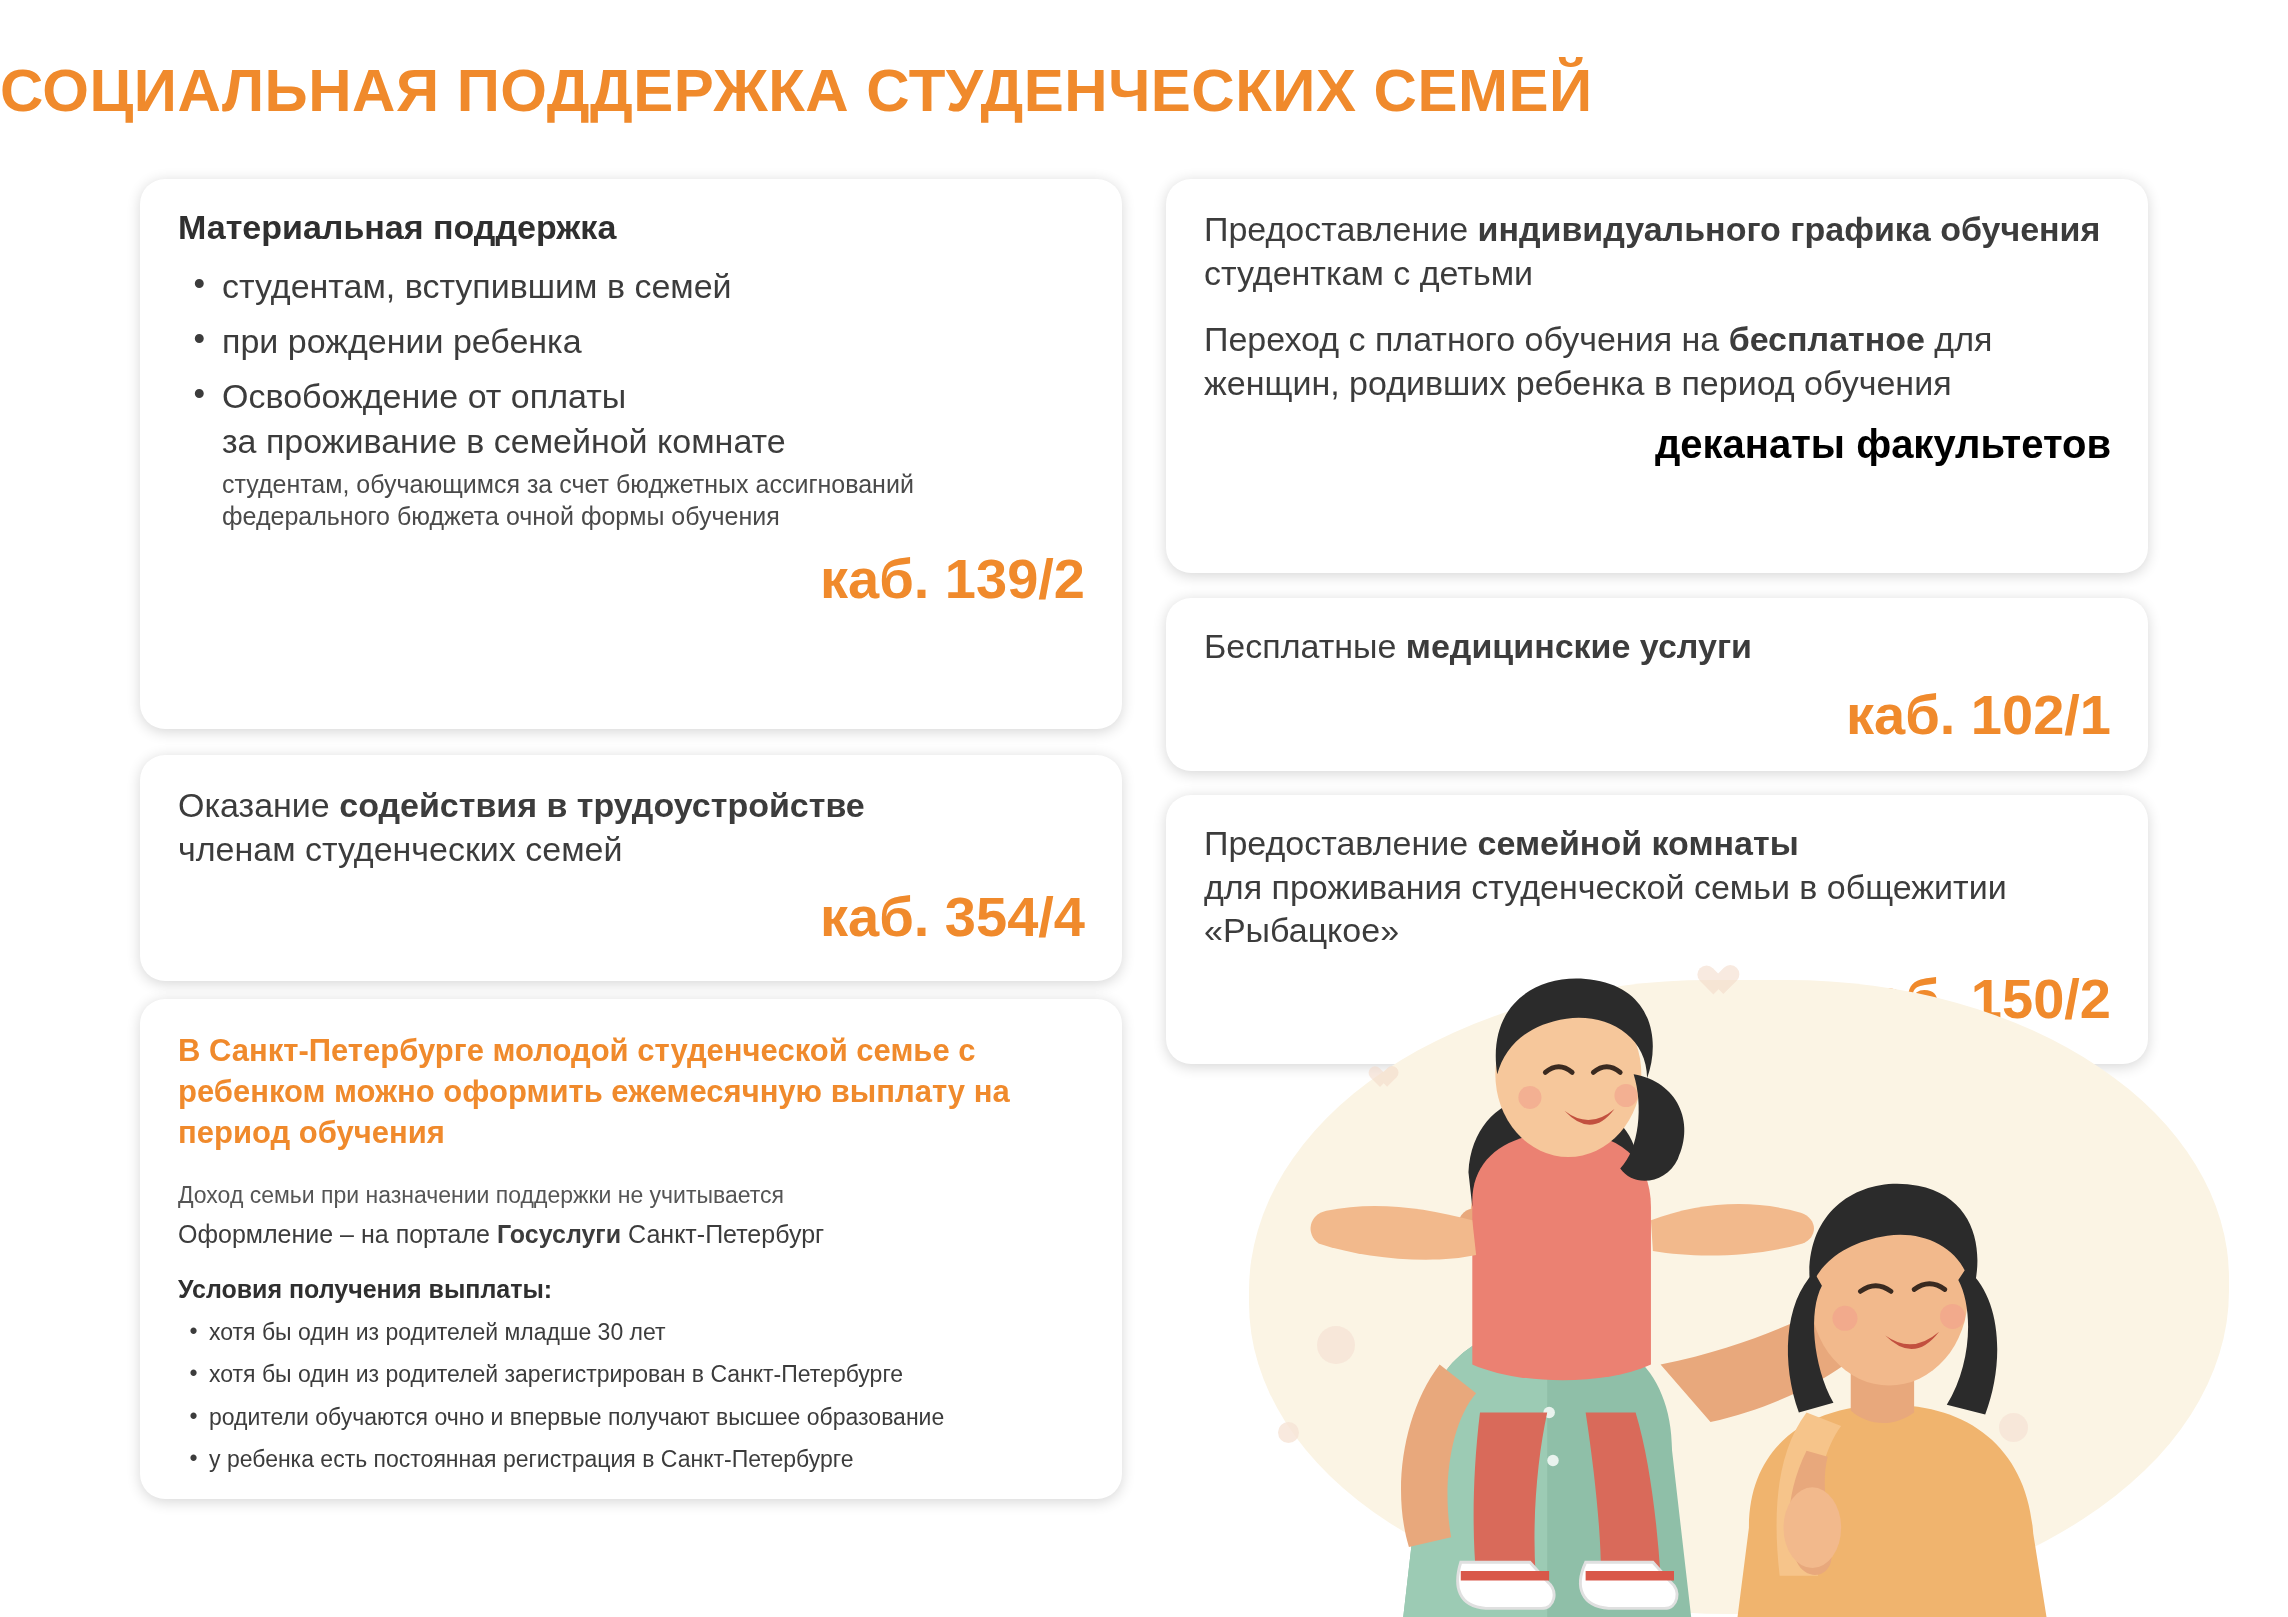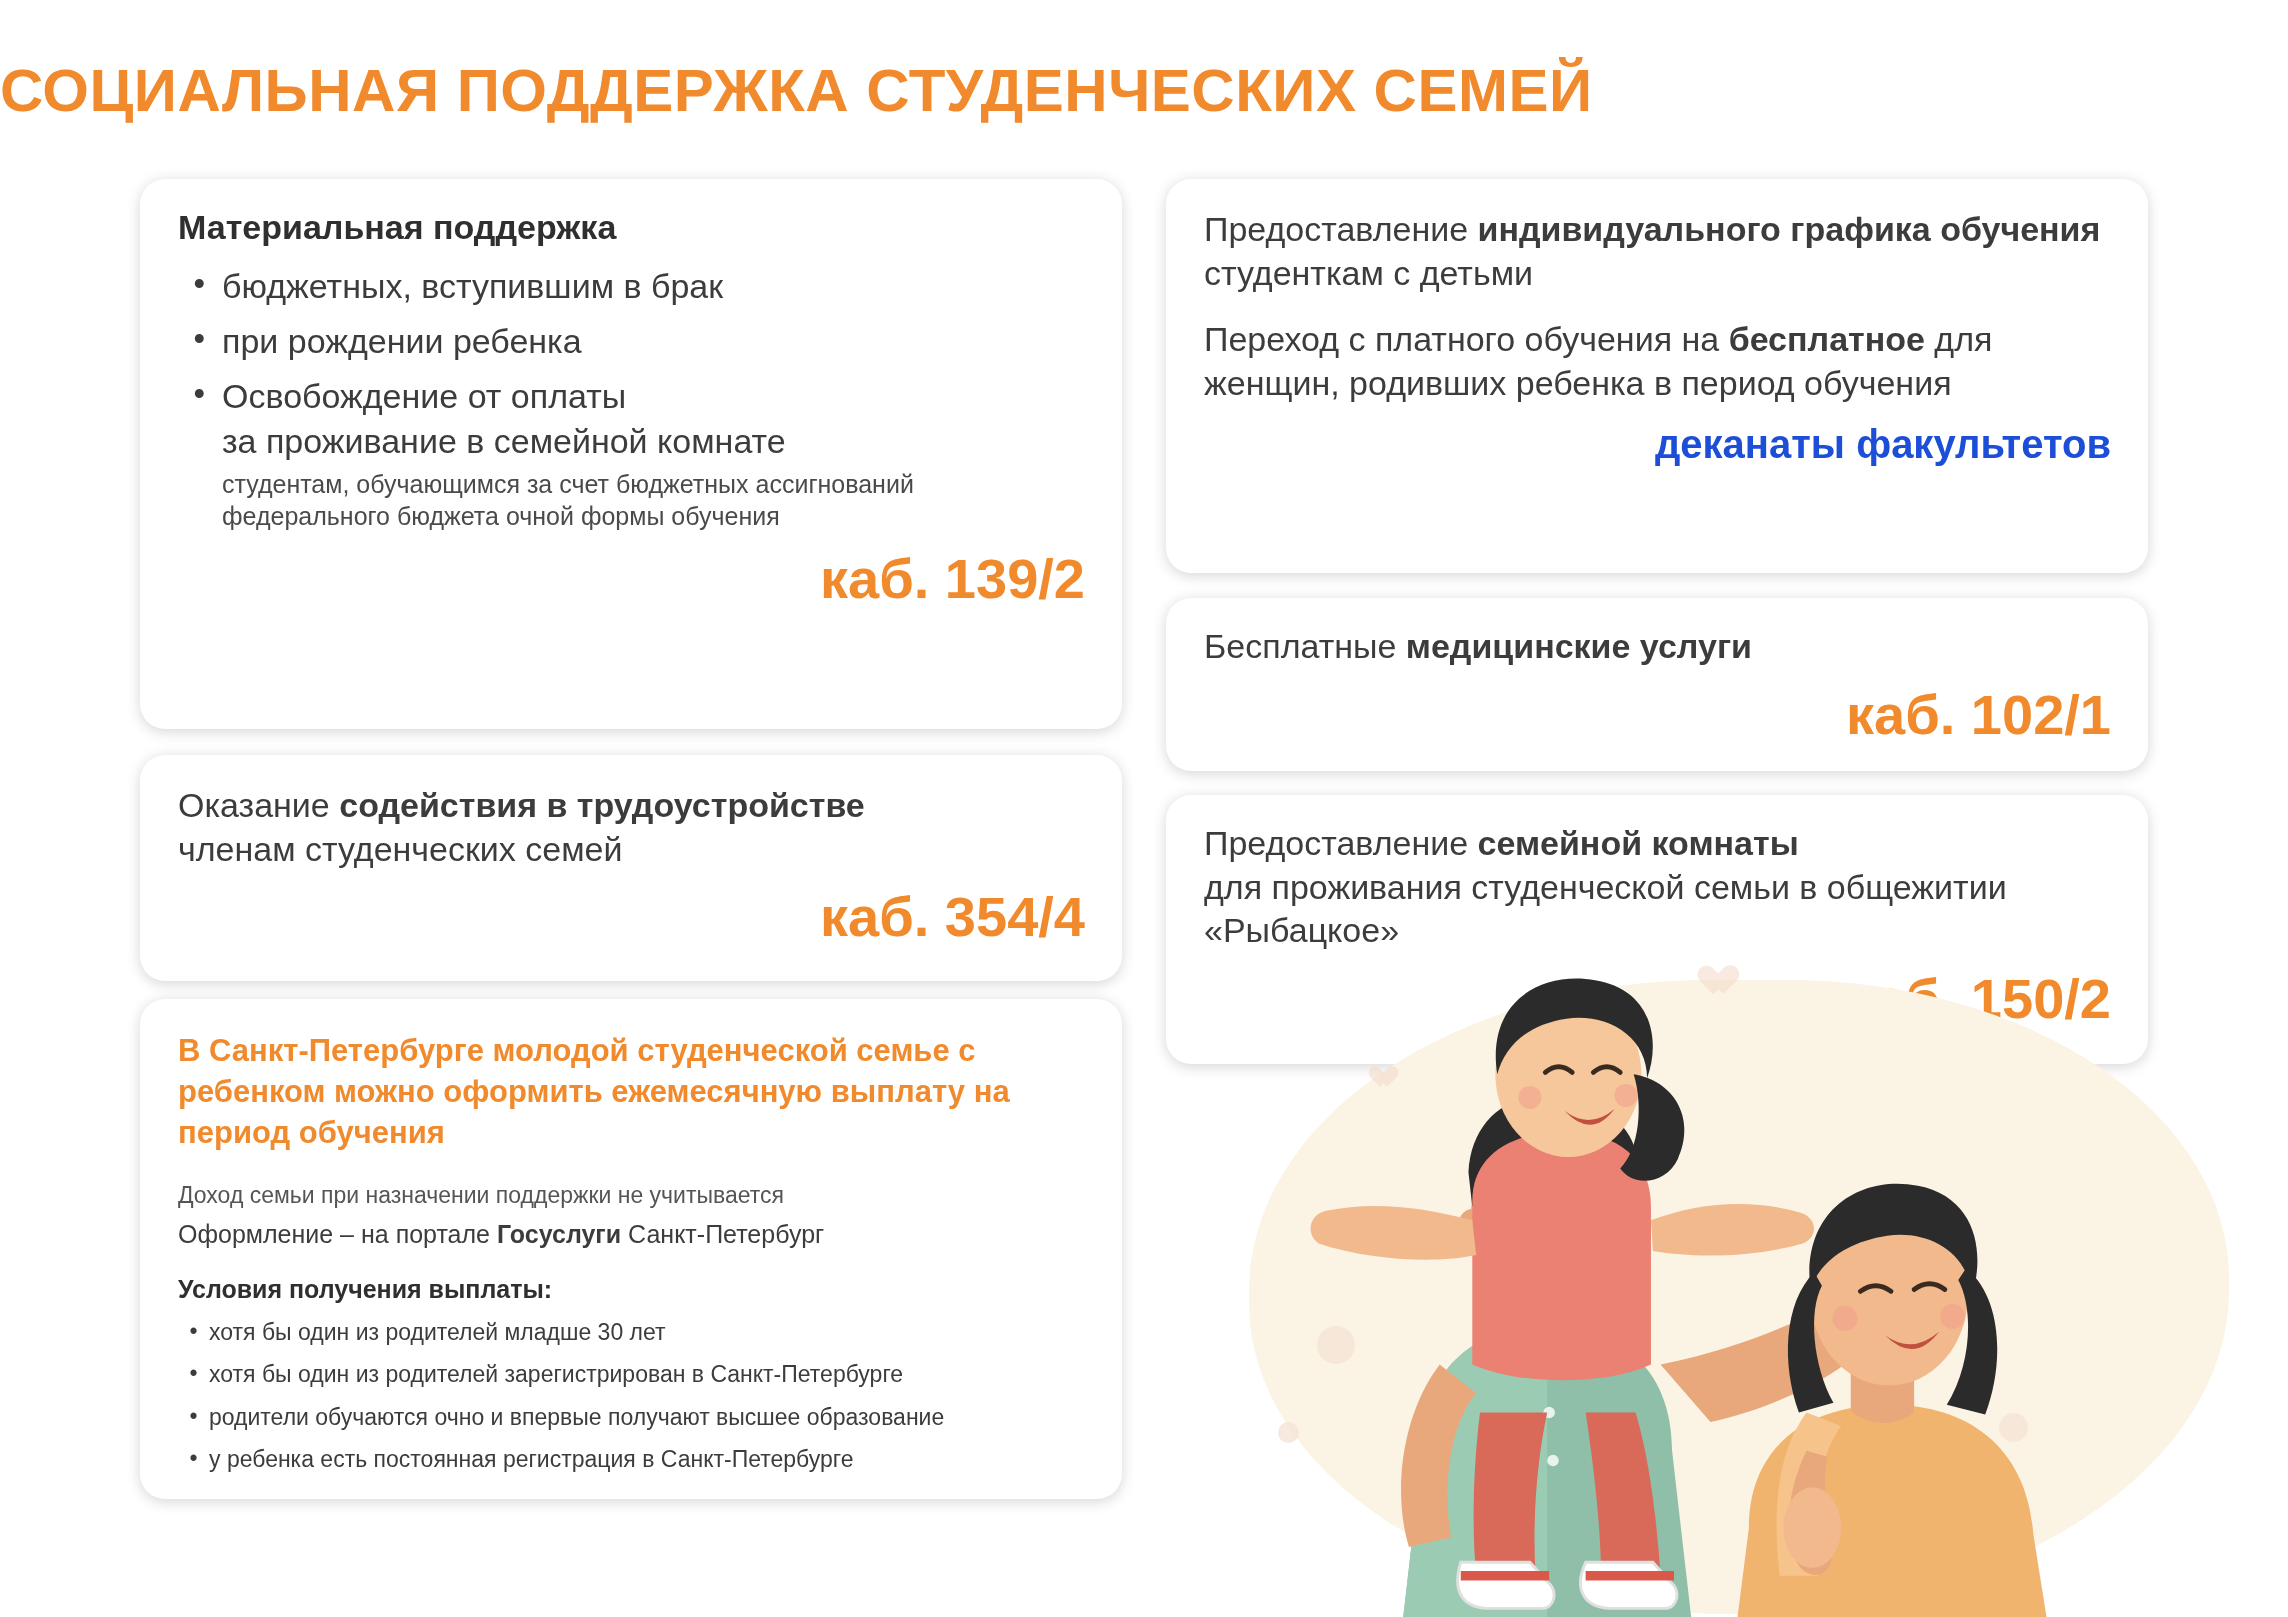--- a/index.html
+++ b/index.html
@@ -88,21 +88,21 @@
     text-align: right;
     font-size: 56px;
     font-weight: bold;
     color: #F08A2C;
     margin-top: 13.4px;
   }
   .dept {
     text-align: right;
     font-size: 40px;
     font-weight: bold;
-    color: #1d4ed8;
+    color: #000000;
     margin-top: 17.3px;
   }
 
   
   .orange-head {
     font-size: 31px;
     font-weight: bold;
     line-height: 1.33;
     color: #F08A2C;
   }
@@ -196,21 +196,21 @@
 </style>
 </head>
 <body>
 
 <div class="page-title">СОЦИАЛЬНАЯ ПОДДЕРЖКА СТУДЕНЧЕСКИХ СЕМЕЙ</div>
 
 <div class="card" style="left:140px; top:179px; width:982px; height:550px;">
   <div class="card-inner">
     <div class="card-title">Материальная поддержка</div>
     <ul class="bullets">
-      <li><span>бюджетных, вступившим в брак</span></li>
+      <li><span>студентам, вступившим в семей</span></li>
       <li><span>при рождении ребенка</span></li>
       <li>
         <span style="white-space:pre-line">Освобождение от оплаты
 за проживание в семейной комнате</span>
         <div class="sub-note">студентам, обучающимся за счет бюджетных ассигнований федерального бюджета очной формы обучения</div>
       </li>
     </ul>
     <div class="room">каб. 139/2</div>
   </div>
 </div>

